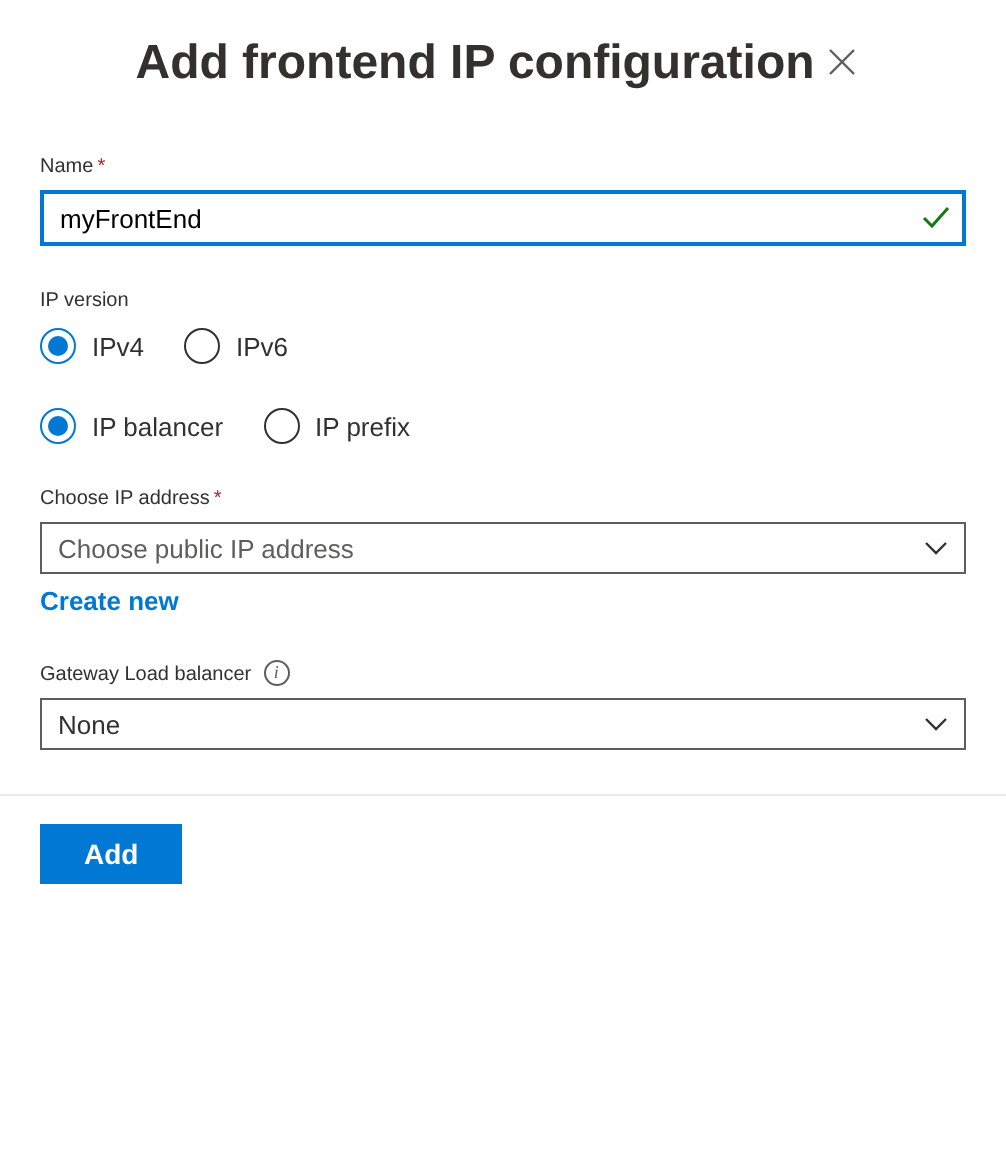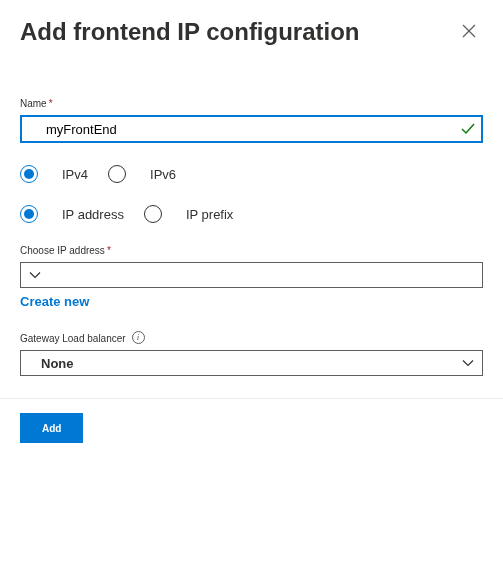--- a/index.html
+++ b/index.html
@@ -4,62 +4,62 @@
   <style>
     * { box-sizing: border-box; margin: 0; padding: 0; }
     body {
       font-family: "Segoe UI", -apple-system, sans-serif;
       font-size: 13px;
       color: #323130;
       background: #fff;
       width: 503px;
       padding: 18px 20px;
     }
-    .header { display: flex; align-items: center; justify-content: space-between; margin-bottom: 52px; }
+    .header { display: flex; align-items: center; justify-content: center; margin-bottom: 32px; }
     .header h1 { font-size: 24px; font-weight: 600; color: #323130; }
     .close-btn { background: none; border: none; cursor: pointer; width: 28px; height: 28px; display: flex; align-items: center; justify-content: center; color: #605e5c; }
     .close-btn svg { width: 14px; height: 14px; }
     .field { margin-bottom: 22px; }
     .field-label { display: block; font-size: 10px; color: #323130; margin-bottom: 6px; }
     .req { color: #a4262c; margin-left: 2px; }
     .input-wrap { position: relative; }
     .text-input {
-      width: 100%; height: 28px; padding: 0 30px 0 24px;
+      width: 100%; height: 28px; padding: 0 30px 0 8px;
       border: 2px solid #0078d4; font-size: 13px; outline: none;
       font-family: inherit;
     }
     .valid-icon { position: absolute; right: 8px; top: 50%; transform: translateY(-50%); color: #107c10; }
     .valid-icon svg { width: 14px; height: 14px; display:block;}
     .radio-group { display: flex; gap: 20px; margin-top: 8px; }
-    .radio-item { display: inline-flex; align-items: center; gap: 24px; cursor: pointer; user-select:none; }
+    .radio-item { display: inline-flex; align-items: center; gap: 8px; cursor: pointer; user-select:none; }
     .radio-outer {
       width: 18px; height: 18px; border: 1px solid #323130; border-radius: 50%;
       display: inline-flex; align-items: center; justify-content: center; flex-shrink:0;
     }
     .radio-item.checked .radio-outer { border-color: #0078d4; }
     .radio-inner { width: 10px; height: 10px; border-radius: 50%; background: transparent; }
     .radio-item.checked .radio-inner { background: #0078d4; }
     .radio-label { font-size: 13px; color: #323130; }
     .select {
       width: 100%; height: 26px; border: 1px solid #605e5c;
       display: flex; align-items: center; justify-content: space-between;
       padding: 0 8px; cursor: pointer; background:#fff;
     }
     .select-text { font-size: 13px; color: #323130; }
     .select.placeholder .select-text { color: #605e5c; }
-    .select.bold .select-text { font-weight: 700; margin-left: 12px; }
+    .select.bold .select-text { font-weight: 400; }
     .chevron { color: #323130; }
     .chevron svg { width: 12px; height: 12px; display:block; }
     .link { color: #0078d4; font-size: 13px; text-decoration: none; display: inline-block; margin-top: 6px; cursor:pointer;font-weight:bold;}
     .label-row { display: flex; align-items: flex-end; gap: 6px; margin-bottom: 6px; }
     .info-icon { width: 13px; height: 13px; border: 1px solid #605e5c; border-radius: 50%; display:inline-flex; align-items:center; justify-content:center; font-size:9px; color:#605e5c; font-style: italic; font-family: Georgia, serif; line-height:1;}
     .divider { border: none; border-top: 1px solid #edebe9; margin: 22px -20px 14px; }
     .add-btn {
       background: #0078d4; color: #fff; border: none;
-      height: 30px; padding: 0 22px; font-size: 10px; font-weight: 600;
+      height: 30px; padding: 0 22px; font-size: 14px; font-weight: 600;
       cursor: pointer; font-family: inherit;
     }
   </style>
 </head>
 <body>
 
 
 
 <div class="header">
   <h1>Add frontend IP configuration</h1>
@@ -81,20 +81,21 @@
     <input class="text-input" type="text" value="myFrontEnd" style="">
     <span class="valid-icon">
       <svg viewBox="0 0 14 14" fill="none" stroke="currentColor" stroke-width="1.5">
           <polyline points="1,7 5,11 13,2"></polyline>
         </svg>
     </span>
   </div>
 </div>
 
 <div class="field">
+  <label class="field-label">IP version</label>
   <div class="radio-group">
     <div class="radio-item checked">
       <span class="radio-outer">
           <span class="radio-inner"></span>
         </span>
       <span class="radio-label">IPv4</span>
     </div>
     <div class="radio-item">
       <span class="radio-outer">
           <span class="radio-inner"></span>
@@ -103,36 +104,37 @@
     </div>
   </div>
 </div>
 
 <div class="field">
   <div class="radio-group">
     <div class="radio-item checked">
       <span class="radio-outer">
           <span class="radio-inner"></span>
         </span>
-      <span class="radio-label">IP address</span>
+      <span class="radio-label">IP balancer</span>
     </div>
     <div class="radio-item">
       <span class="radio-outer">
           <span class="radio-inner"></span>
         </span>
       <span class="radio-label">IP prefix</span>
     </div>
   </div>
 </div>
 
 <div class="field">
   <label class="field-label">
     <span>Choose IP address</span><span class="req">*</span>
   </label>
   <div class="select placeholder">
+    <span class="select-text">Choose public IP address</span>
     <span class="chevron">
       <svg viewBox="0 0 12 12" fill="none" stroke="currentColor" stroke-width="1.2">
           <polyline points="1,3.5 6,8.5 11,3.5"></polyline>
         </svg>
     </span>
   </div>
   <a class="link">Create new</a>
 </div>
 
 <div class="field" style="margin-bottom:12px;">

